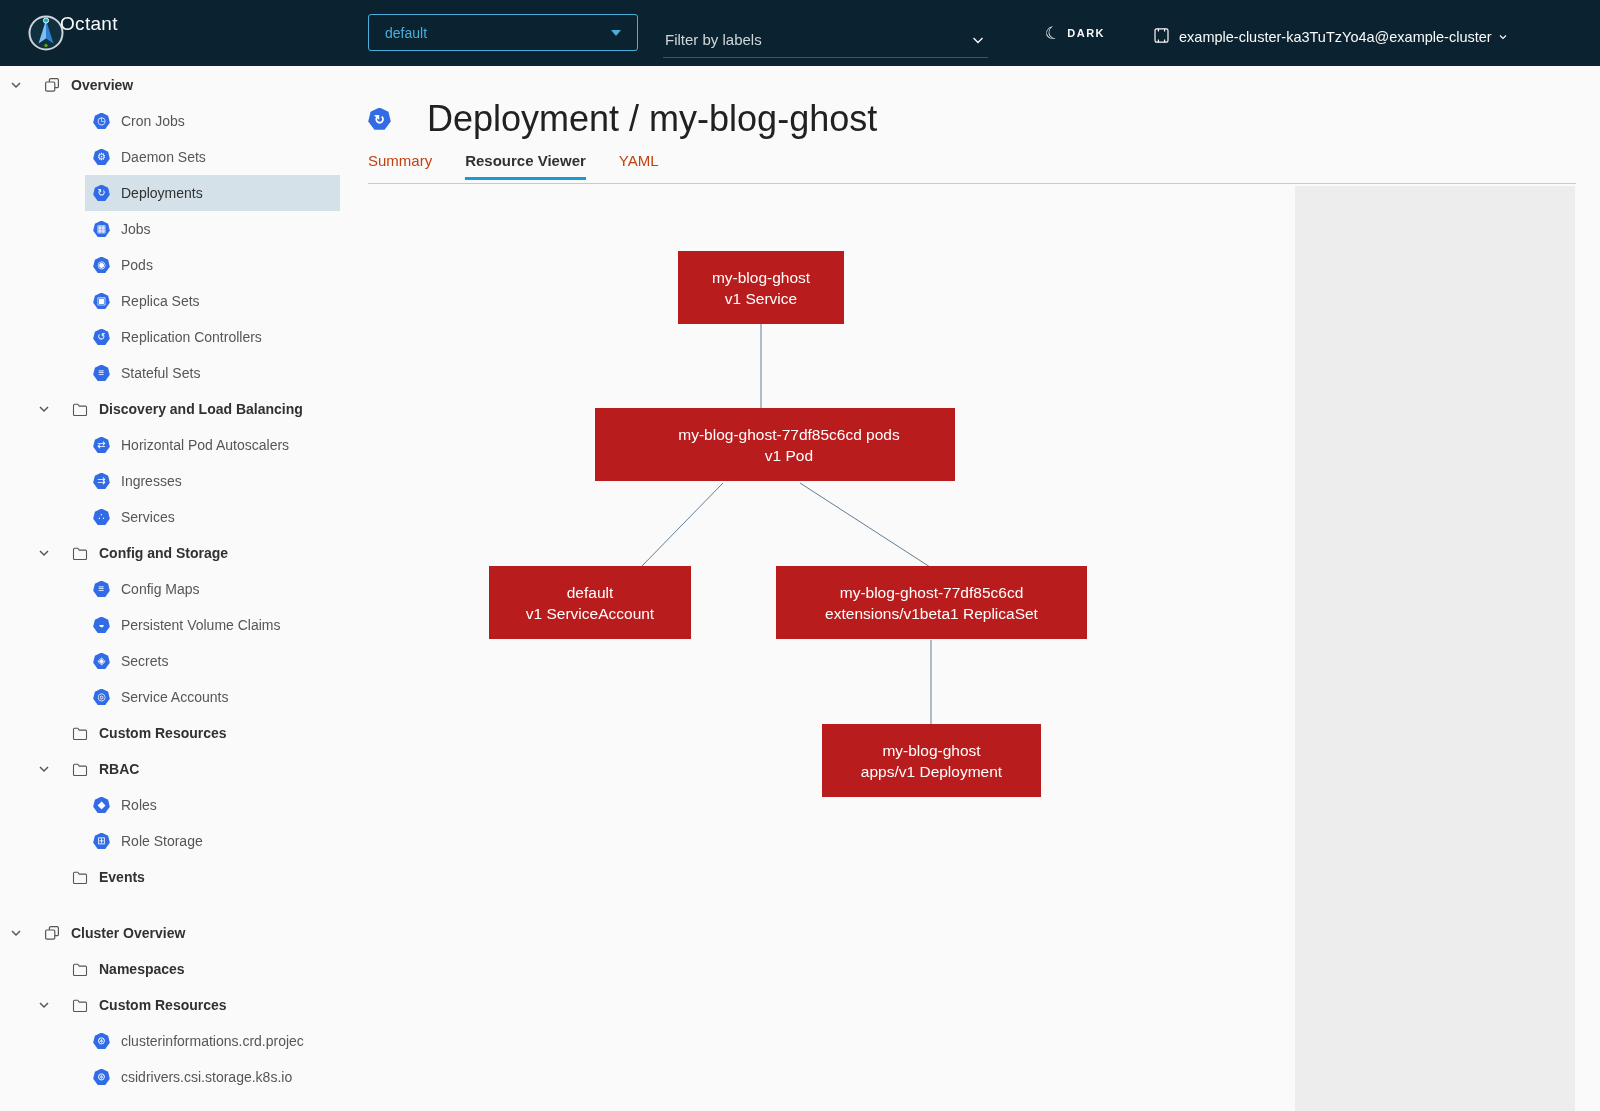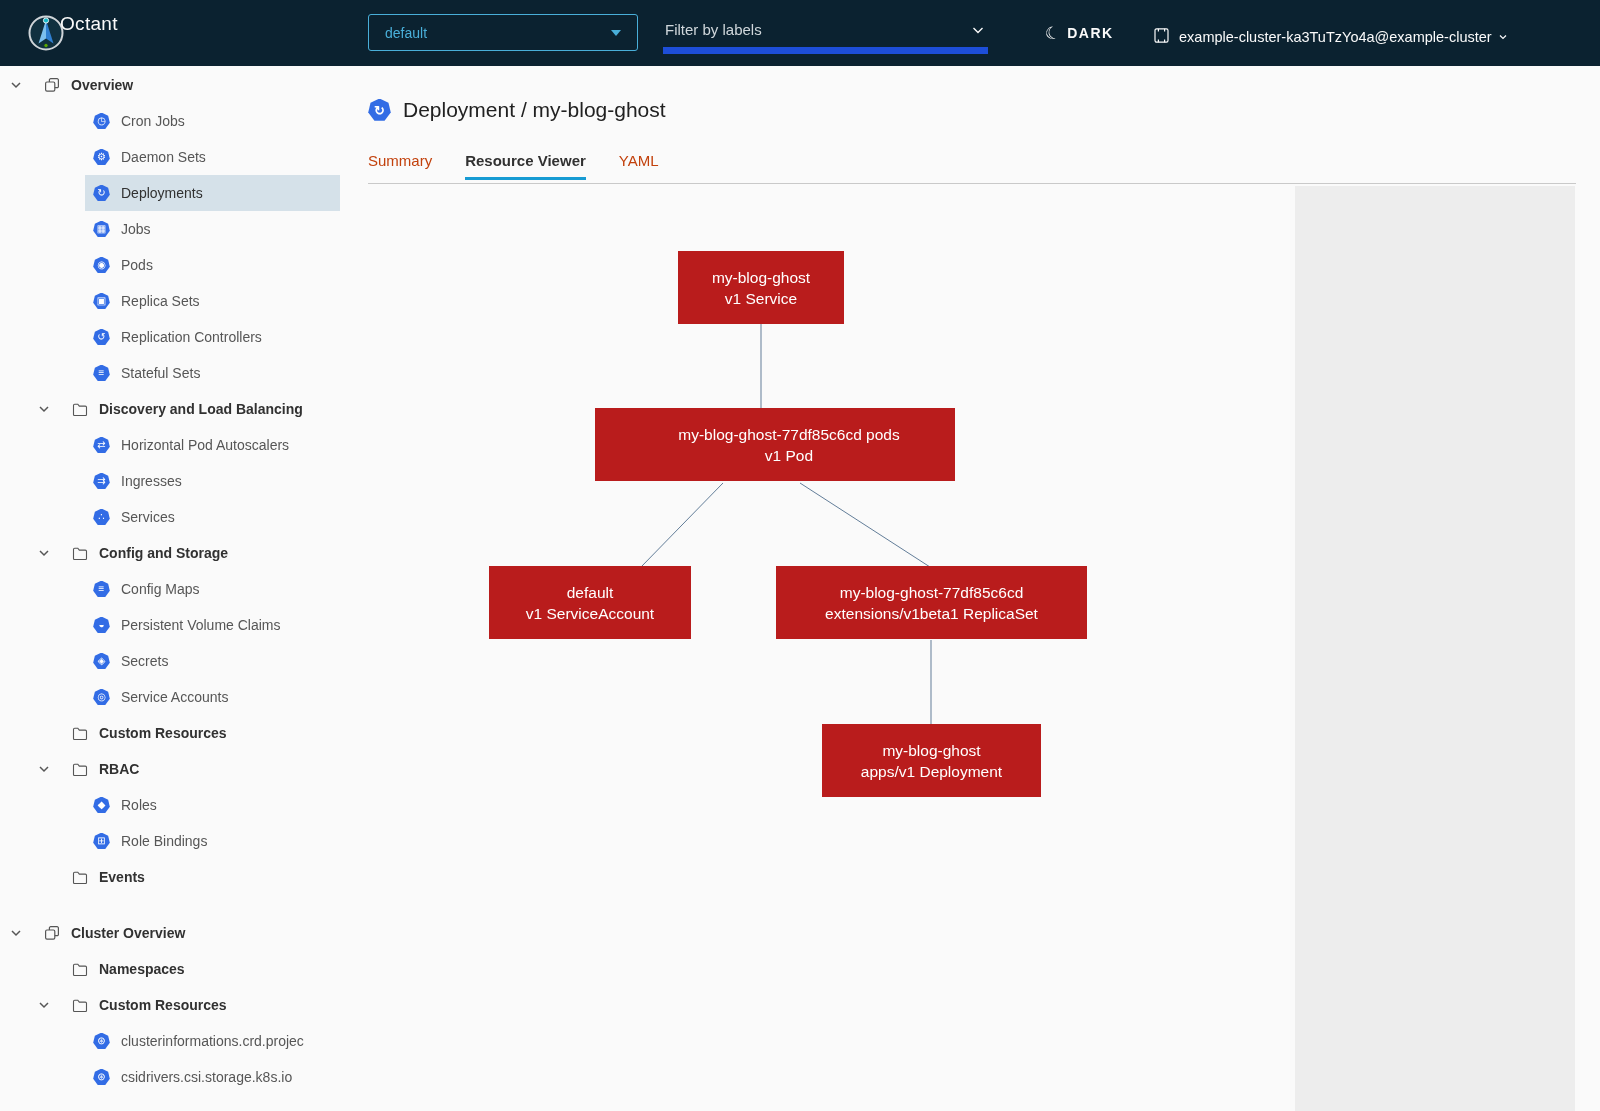--- a/index.html
+++ b/index.html
@@ -10,30 +10,30 @@
   .header{position:absolute;left:0;top:0;width:1600px;height:66px;background:#0b2230;}
   .logo-wrap{position:absolute;left:28px;top:15px;width:36px;height:36px;}
   .app-name{position:absolute;left:60px;top:0;height:47px;display:flex;align-items:center;
     color:#fafafa;font-size:19px;letter-spacing:.3px;}
   .ns-select{position:absolute;left:368px;top:14px;width:270px;height:37px;
     border:1px solid #49afd9;border-radius:3px;box-sizing:border-box;
     display:flex;align-items:center;cursor:pointer;}
   .ns-select .val{color:#49afd9;font-size:14px;padding-left:16px;flex:1;}
   .caret-down{width:0;height:0;border-left:5px solid transparent;border-right:5px solid transparent;
     border-top:6px solid #49afd9;margin-right:16px;}
-  .filter-wrap{position:absolute;left:663px;top:13px;width:325px;height:34px;
-    border-bottom:7px solid #1d4ed8;}
+  .filter-wrap{position:absolute;left:663px;top:23px;width:325px;height:34px;
+    border-bottom:1px solid #1d4ed8;}
   .filter-wrap input{width:290px;height:30px;background:transparent;border:none;outline:none;
     color:#fafafa;font-size:15px;font-family:"Liberation Sans",sans-serif;}
   .filter-wrap input::placeholder{color:#d0d7db;opacity:1;}
   .filter-chev{position:absolute;right:2px;top:9px;}
   .dark-toggle{position:absolute;left:1045px;top:0;height:66px;display:flex;align-items:center;
     cursor:pointer;color:#fafafa;}
   .moon{font-size:17px;margin-right:7px;transform:rotate(-12deg);}
-  .dark-label{font-size:14px;font-weight:700;letter-spacing:1.5px;}
+  .dark-label{font-size:11px;font-weight:700;letter-spacing:1.5px;}
   .cluster-sel{position:absolute;left:1153px;top:0;height:74px;display:flex;align-items:center;
     cursor:pointer;color:#fafafa;}
   .cluster-sel .ctext{font-size:14.5px;margin:0 6px 0 9px;}
 
   
   .sidebar{position:absolute;left:0;top:66px;width:340px;bottom:0;background:#fafafa;
     overflow:hidden;padding-top:1px;}
   .row{position:relative;height:36px;display:flex;align-items:center;cursor:pointer;
     white-space:nowrap;}
   .row .hl{position:absolute;left:85px;right:0;top:0;bottom:0;background:#d5e1e9;z-index:0;}
@@ -53,21 +53,21 @@
   .sel .lbl{color:#313131;}
   .section-gap{height:20px;}
 
   
   .main{position:absolute;left:340px;top:66px;right:0;bottom:0;background:#fafafa;}
   .title-row{position:absolute;left:28px;top:32px;display:flex;align-items:center;}
   .title-icon{width:23px;height:23px;background:#326ce5;
     clip-path:polygon(50% 0%,89% 19%,99% 61%,72% 97%,28% 97%,1% 61%,11% 19%);
     display:flex;align-items:center;justify-content:center;margin-right:12px;}
   .title-icon i{font-style:normal;color:#fff;font-size:13px;font-weight:700;line-height:1;}
-  .page-title{font-size:21px;color:#212121;}
+  .page-title{font-size:36px;color:#212121;margin-left:24px;}
   .tabs{position:absolute;left:28px;top:86px;display:flex;}
   .tab{font-size:15px;color:#c2410c;margin-right:33px;padding-bottom:8px;cursor:pointer;}
   .tab.active{color:#313131;font-weight:700;border-bottom:3px solid #179bd3;}
   .divider{position:absolute;left:28px;top:117px;width:1208px;height:1px;background:#c9c9c9;}
   .detail-panel{position:absolute;left:955px;top:120px;width:280px;bottom:0;background:#ededed;}
 
   .edges{position:absolute;left:0;top:0;pointer-events:none;}
   .gnode{position:absolute;background:#b91c1c;color:#fff;display:flex;flex-direction:column;
     align-items:center;justify-content:center;text-align:center;cursor:pointer;
     font-size:15.5px;line-height:21px;}
@@ -284,21 +284,21 @@
   <div class="row lvl2">
     <span class="kicon">
         <i>◆</i>
       </span>
     <span class="lbl">Roles</span>
   </div>
   <div class="row lvl2">
     <span class="kicon">
         <i>⊞</i>
       </span>
-    <span class="lbl">Role Bindings</span>
+    <span class="lbl">Role Storage</span>
   </div>
 
   <div class="row lvl1 grp">
     <span class="spacer"></span>
     <span class="ficon">
         <svg width="16" height="15" viewBox="0 0 16 15">
           <path d="M1.5 12.6V3.4a1.2 1.2 0 0 1 1.2-1.2h3.1l1.5 1.9h6a1.2 1.2 0 0 1 1.2 1.2v7.3a.9.9 0 0 1-.9.9H2.4a.9.9 0 0 1-.9-.9z" fill="none" stroke="#565656" stroke-width="1.1"></path>
         </svg>
       </span>
     <span class="lbl">Events</span>

